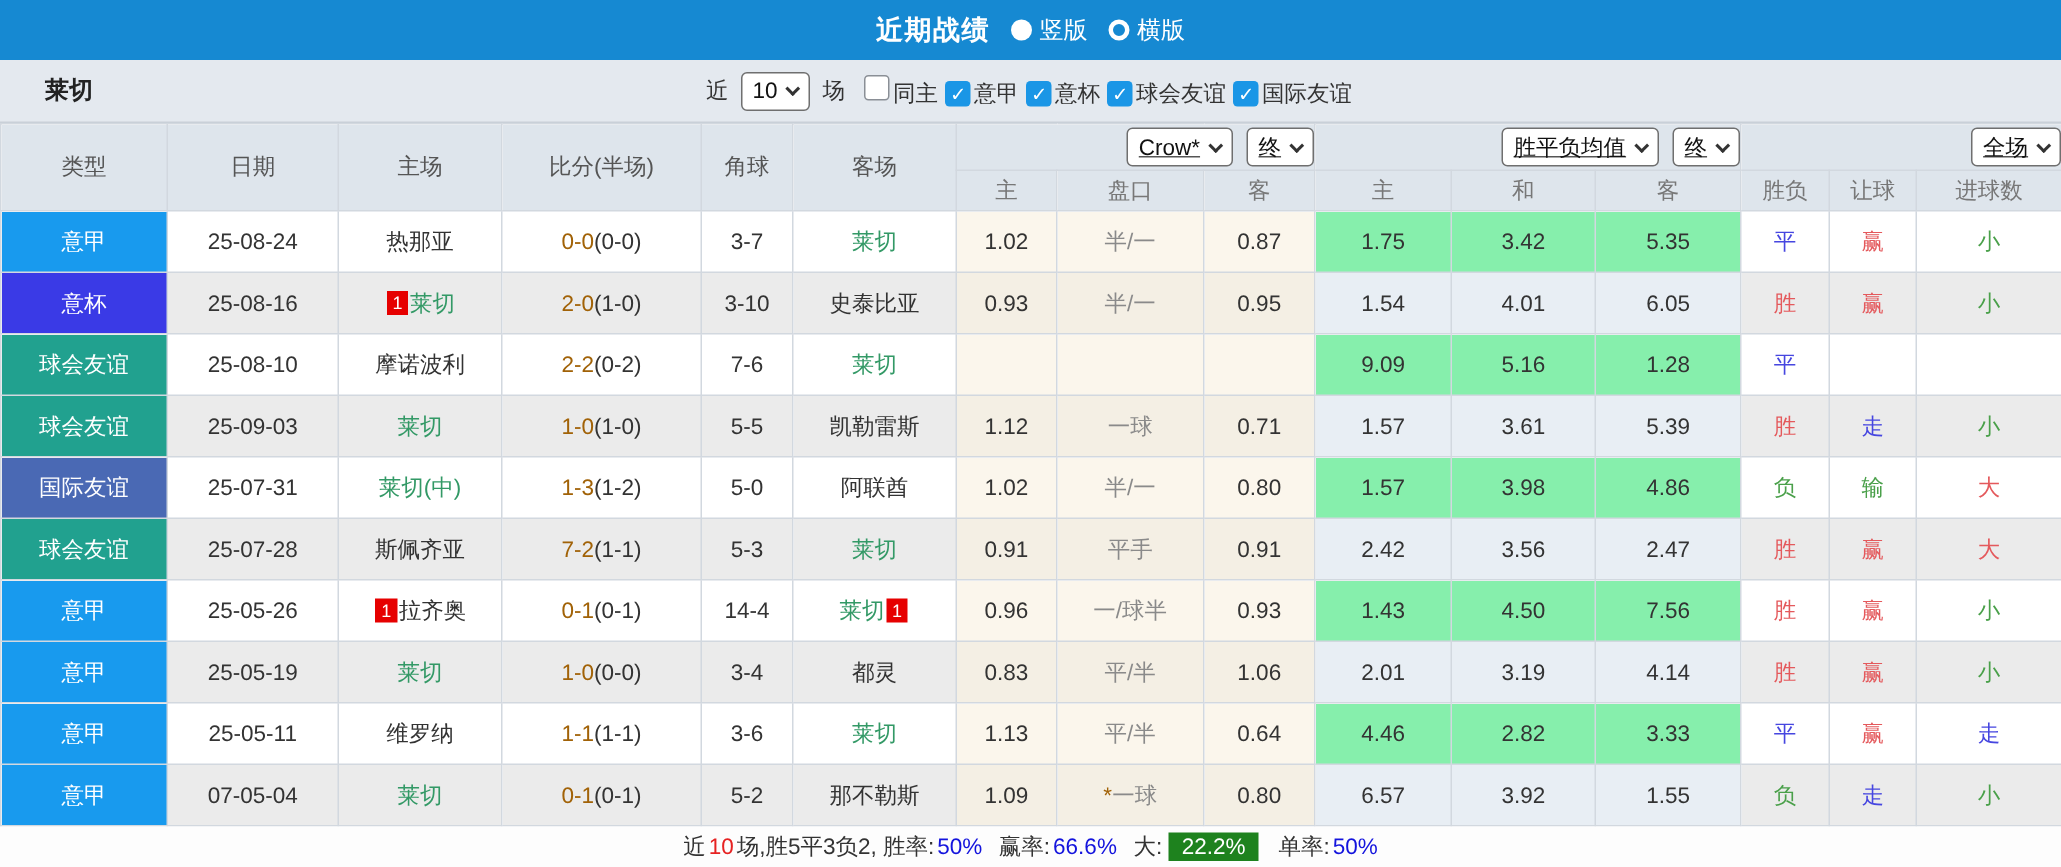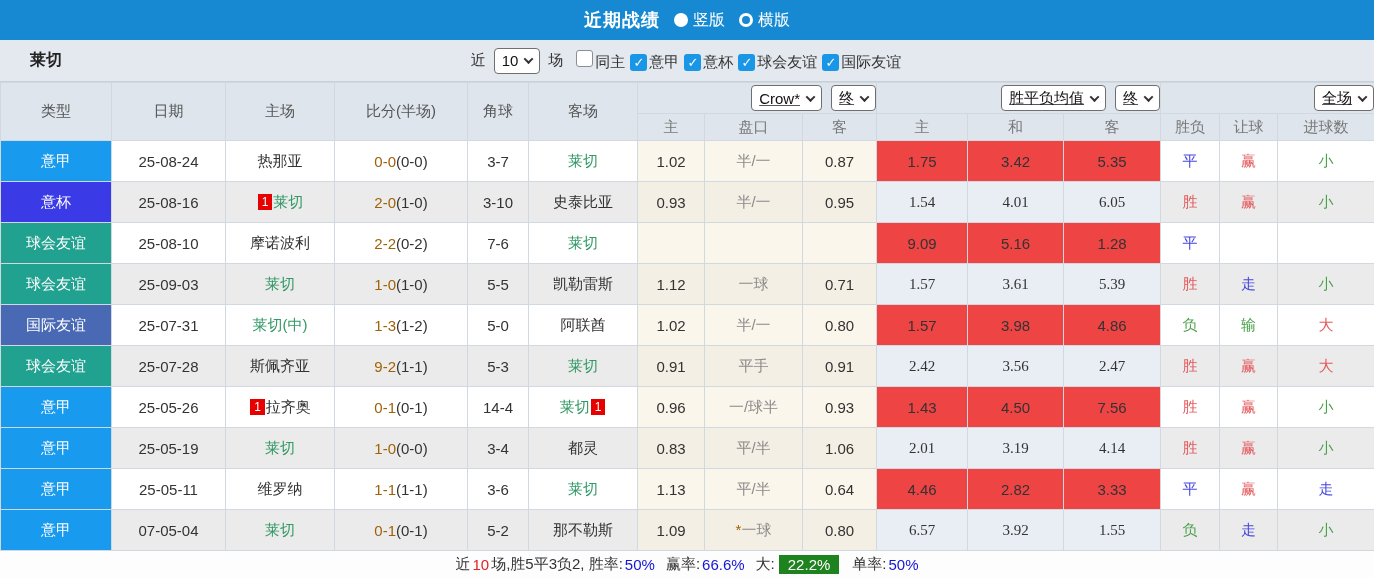--- a/index.html
+++ b/index.html
@@ -44,22 +44,22 @@
   th, td { border:1px solid #d2d8df; text-align:center; font-size:15px; overflow:hidden; white-space:nowrap; }
   thead th { background:#dee5ec; color:#555; font-weight:normal; }
   thead tr.h1 th { height:31px; }
   thead tr.h2 th { height:27px; color:#777; }
   .dd-wrap { display:flex; align-items:center; justify-content:flex-end; gap:9px;text-decoration:underline; }
   tbody td { height:41px; color:#333; background:#fff; }
   tbody tr.alt td { background:#ebebeb; }
   td.type-cell { color:#fff; font-size:15px; }
   td.bg-cream { background:#fbf6ec; }
   tr.alt td.bg-cream { background:#f4efe4; }
-  td.bg-euro { background:#ef4444; }
-  tr.alt td.bg-euro { background:#e8eef4;font-family:Liberation Serif, serif; }
+  td.bg-euro { background:#86efac; }
+  tr.alt td.bg-euro { background:#e8eef4; }
   td.line-cell { color:#8a8a8a; }
   .score-red { color:#a16207; }
   .team-green { color:#339966; }
   .rc-badge {
     background:#e60000; color:#fff; font-size:12px; line-height:16px;
     display:inline-block; padding:0 4px; margin:0 1px; vertical-align:1px;
   }
   .c-red { color:#e4595c; } .c-blue { color:#4646e0; } .c-green { color:#4aa04a; }
   
   .summary {
@@ -253,21 +253,21 @@
     <td class="bg-euro">3.98</td>
     <td class="bg-euro">4.86</td>
     <td class="c-green">负</td>
     <td class="c-green">输</td>
     <td class="c-red">大</td>
   </tr>
       <tr class="alt">
     <td class="type-cell" style="background: rgb(33, 161, 143);">球会友谊</td>
     <td>25-07-28</td>
     <td><span>斯佩齐亚</span></td>
-    <td><span class="score-red">9-2</span><span>(1-1)</span></td>
+    <td><span class="score-red">7-2</span><span>(1-1)</span></td>
     <td>5-3</td>
     <td><span class="team-green">莱切</span></td>
     <td class="bg-cream">0.91</td>
     <td class="bg-cream line-cell">平手</td>
     <td class="bg-cream">0.91</td>
     <td class="bg-euro">2.42</td>
     <td class="bg-euro">3.56</td>
     <td class="bg-euro">2.47</td>
     <td class="c-red">胜</td>
     <td class="c-red">赢</td>

